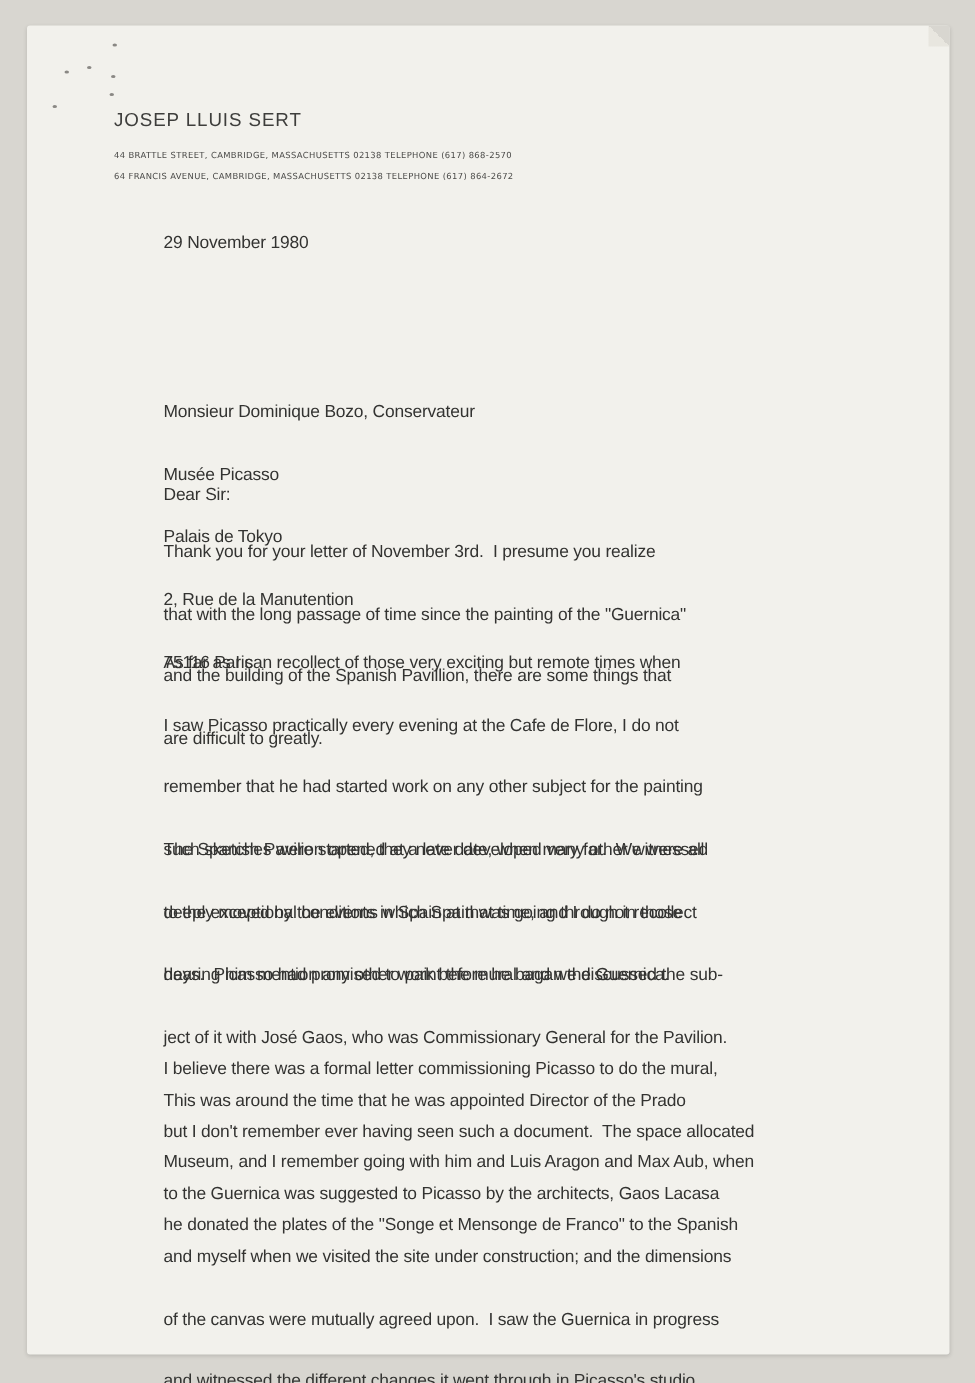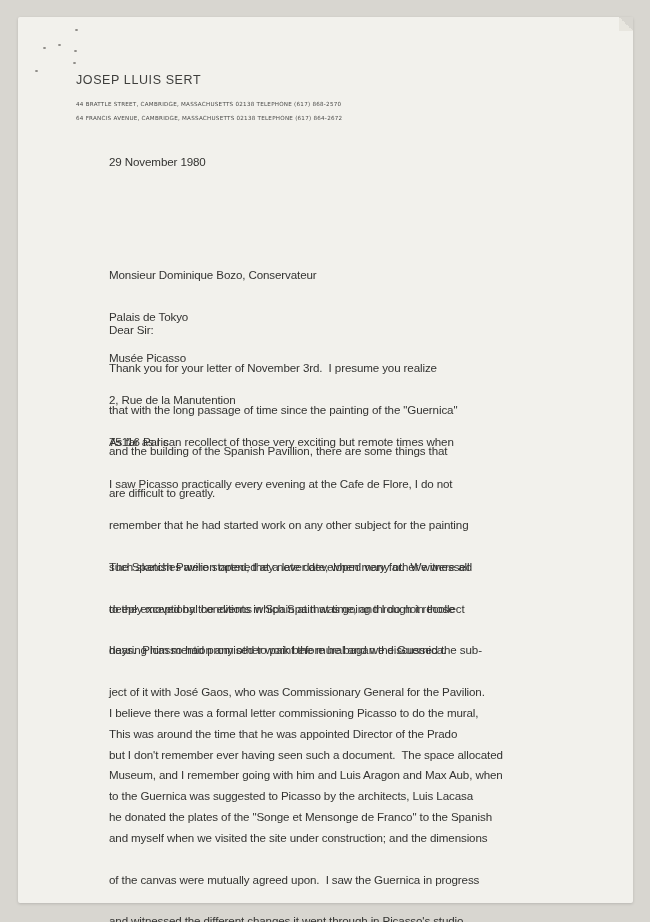--- a/index.html
+++ b/index.html
@@ -83,22 +83,22 @@
   <span class="speck" style="left:56px;top:33px;"></span>
 
   <div class="letterhead-name" style="left:58px;top:56px;">JOSEP LLUIS SERT</div>
   <div class="letterhead-addr" style="left:58px;top:84px;">44 BRATTLE STREET, CAMBRIDGE, MASSACHUSETTS 02138 TELEPHONE (617) 868-2570</div>
   <div class="letterhead-addr" style="left:58px;top:98px;">64 FRANCIS AVENUE, CAMBRIDGE, MASSACHUSETTS 02138 TELEPHONE (617) 864-2672</div>
 
   <div class="typed" style="left:57px;top:138px;">29 November 1980</div>
 
   <div class="typed" style="left:57px;top:223px;">
     <span class="para-line">Monsieur Dominique Bozo, Conservateur</span>
+    <span class="para-line">Musée Picasso</span>
     <span class="para-line">Palais de Tokyo</span>
-    <span class="para-line">Musée Picasso</span>
     <span class="para-line">2, Rue de la Manutention</span>
     <span class="para-line">75116 Paris</span>
   </div>
 
   <div class="typed" style="left:57px;top:306px;">Dear Sir:</div>
 
   <div class="typed" style="left:57px;top:316px;">
     <span class="para-line">Thank you for your letter of November 3rd.  I presume you realize</span>
     <span class="para-line">that with the long passage of time since the painting of the "Guernica"</span>
     <span class="para-line">and the building of the Spanish Pavillion, there are some things that</span>
@@ -120,21 +120,21 @@
     <span class="para-line">days.  Picasso had promised to paint the mural and we discussed the sub-</span>
     <span class="para-line">ject of it with José Gaos, who was Commissionary General for the Pavilion.</span>
     <span class="para-line">This was around the time that he was appointed Director of the Prado</span>
     <span class="para-line">Museum, and I remember going with him and Luis Aragon and Max Aub, when</span>
     <span class="para-line">he donated the plates of the "Songe et Mensonge de Franco" to the Spanish</span>
   </div>
 
   <div class="typed" style="left:57px;top:661px;">
     <span class="para-line">I believe there was a formal letter commissioning Picasso to do the mural,</span>
     <span class="para-line">but I don't remember ever having seen such a document.  The space allocated</span>
-    <span class="para-line">to the Guernica was suggested to Picasso by the architects, Luis Lacasa</span>
+    <span class="para-line">to the Guernica was suggested to Picasso by the architects, Gaos Lacasa</span>
     <span class="para-line">and myself when we visited the site under construction; and the dimensions</span>
     <span class="para-line">of the canvas were mutually agreed upon.  I saw the Guernica in progress</span>
     <span class="para-line">and witnessed the different changes it went through in Picasso's studio,</span>
     
     
     
     
     
     
   </div>

